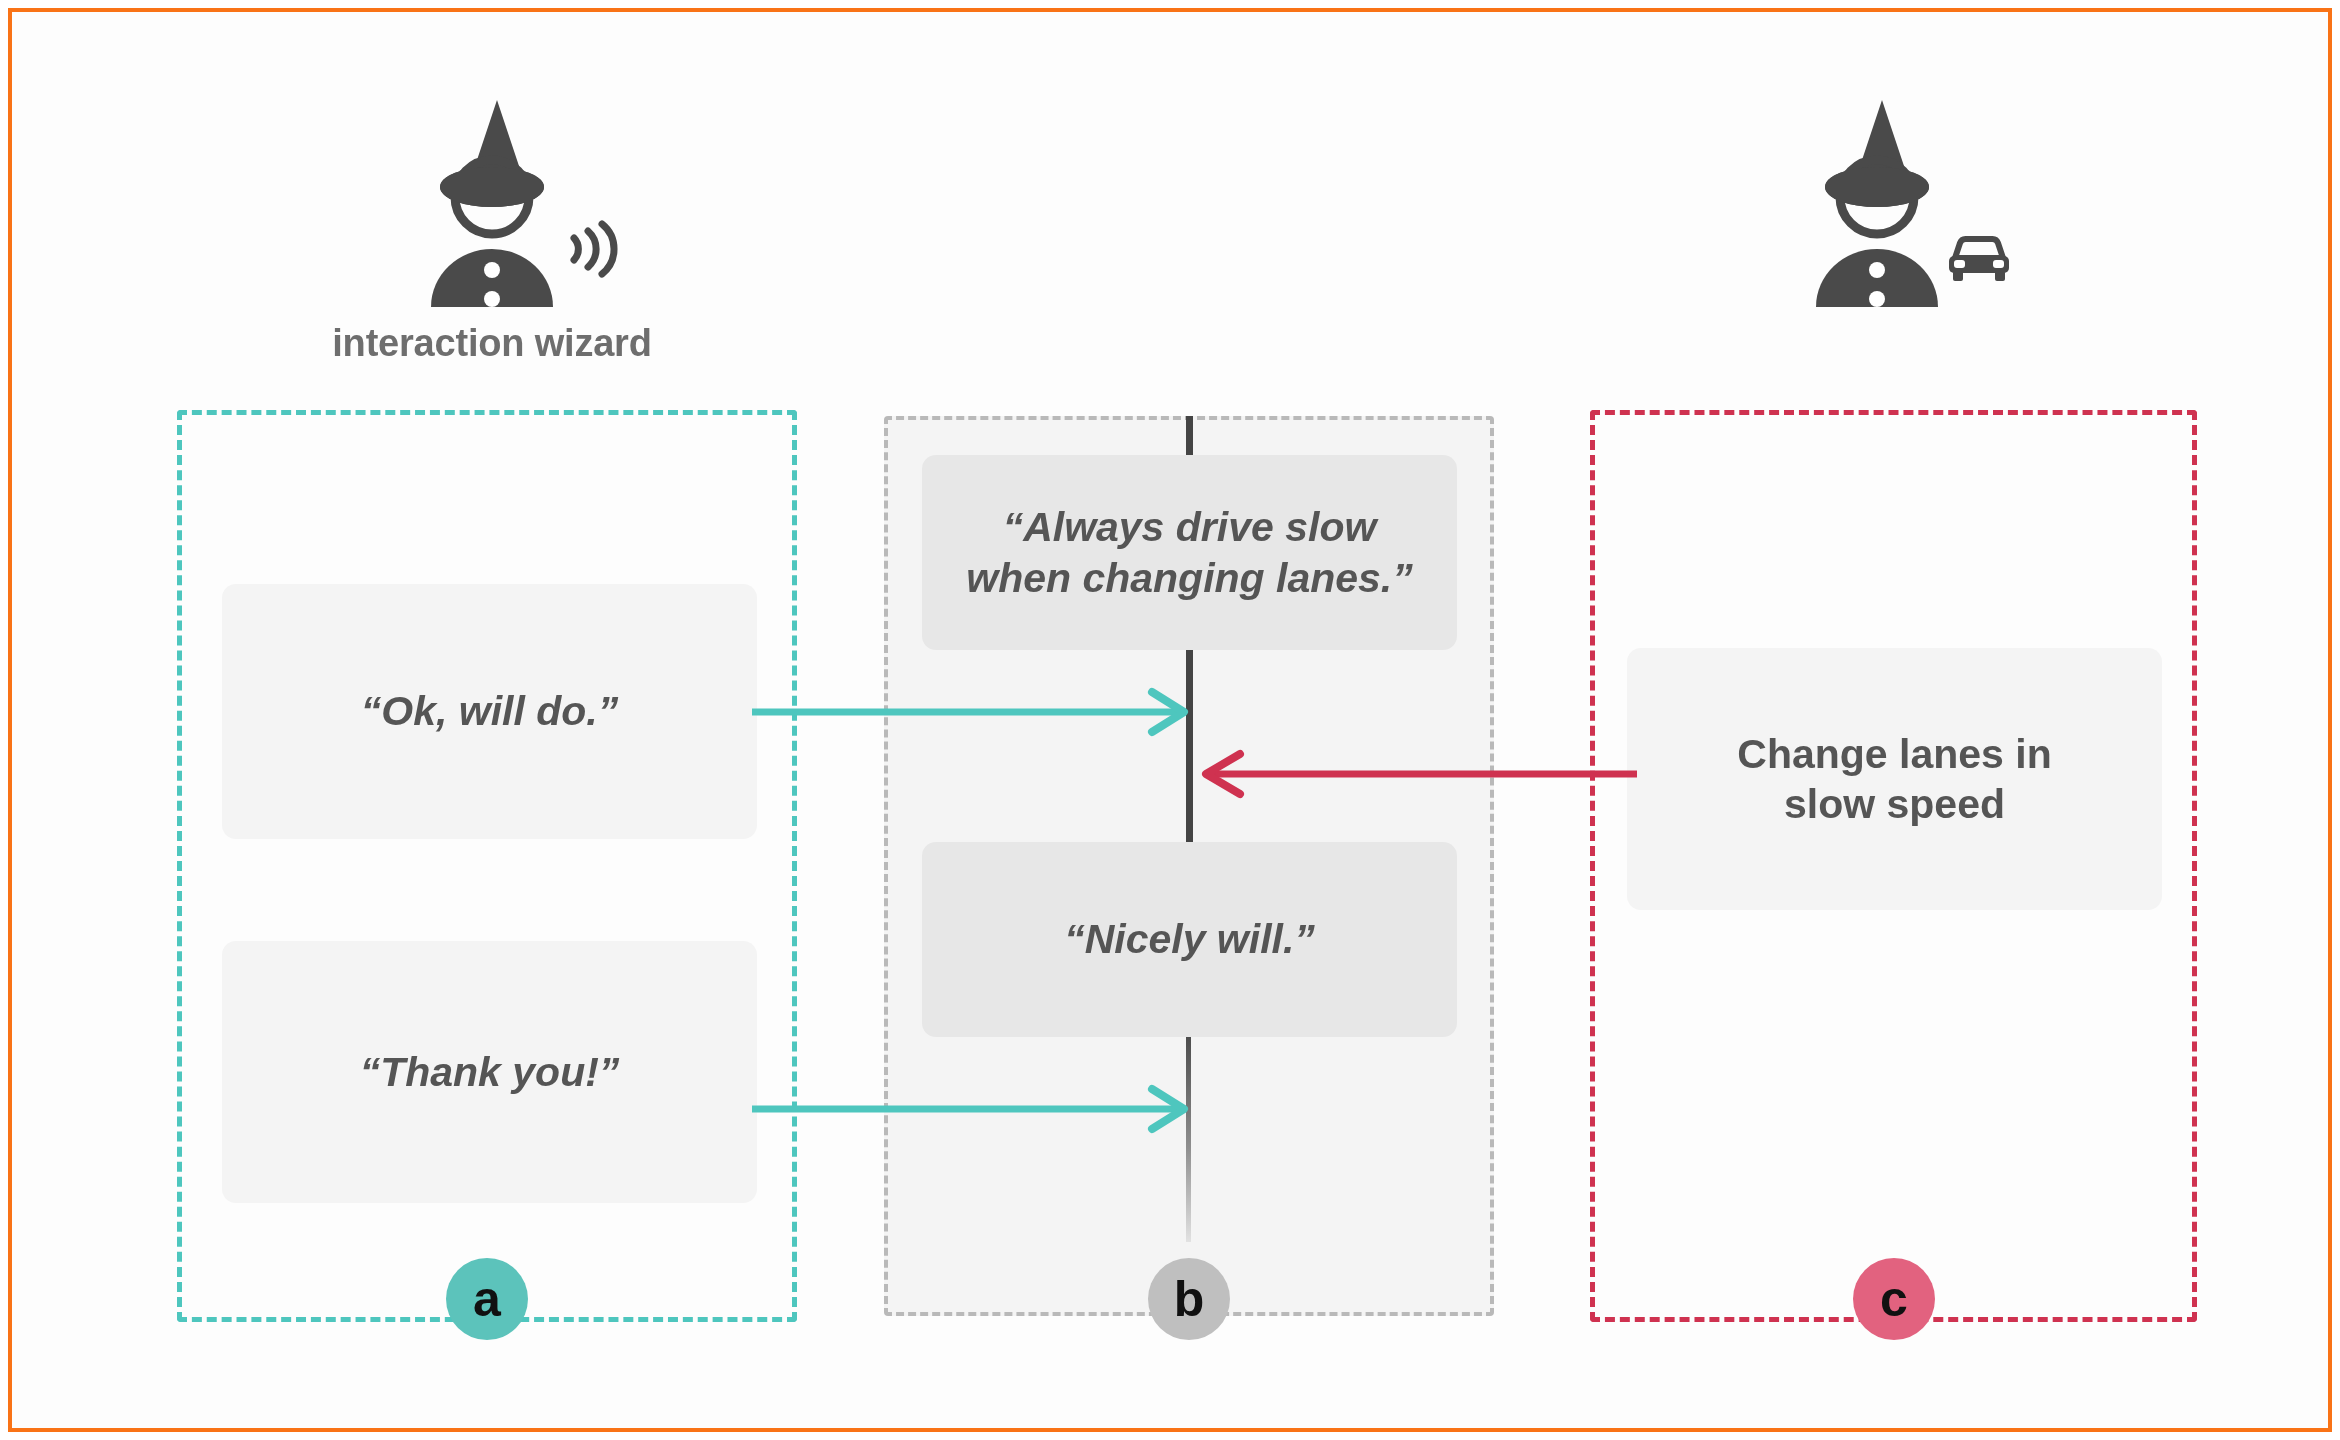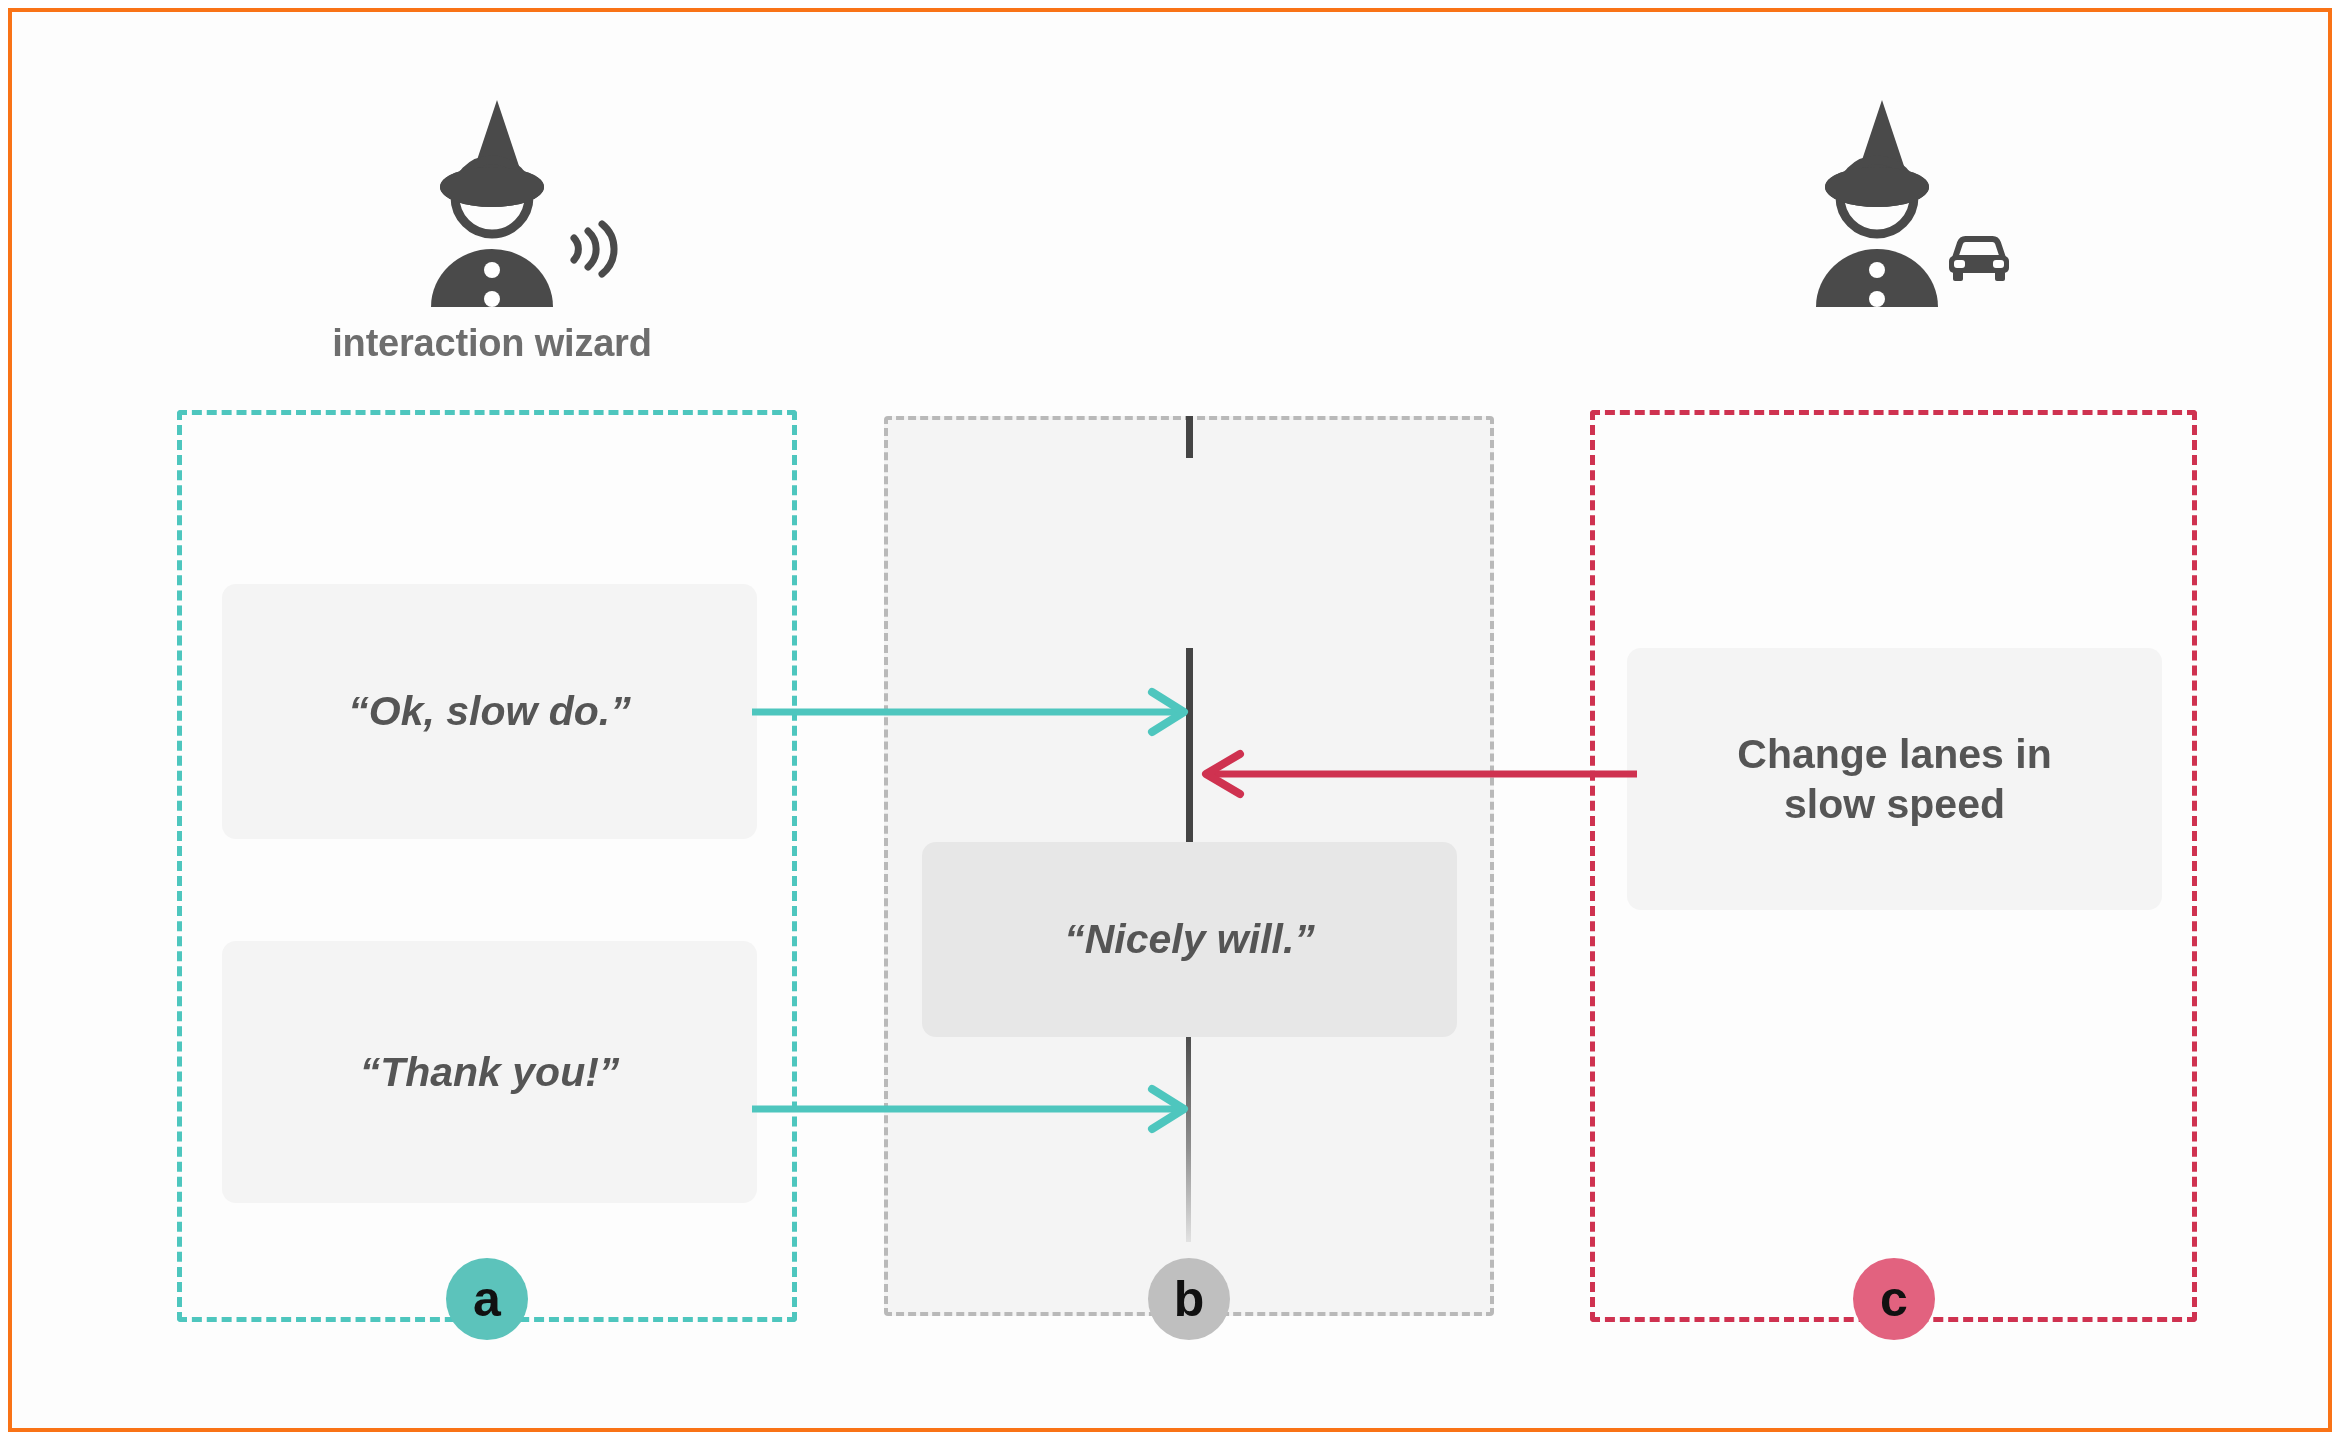--- a/index.html
+++ b/index.html
@@ -139,23 +139,29 @@
   <div class="group gray" style="left:872px; top:404px; width:610px; height:900px;"></div>
 
   <div class="group teal" style="left:165px; top:398px; width:620px; height:912px;"></div>
 
   <div class="group red" style="left:1578px; top:398px; width:607px; height:912px;"></div>
 
   <div class="lifeline" style="left:1174px; top:404px; height:42px;"></div>
   <div class="lifeline" style="left:1174px; top:636px; height:196px;"></div>
   <div class="lifeline fade" style="left:1174px; top:1020px; height:210px; width:5px;"></div>
 
+  <div class="msgbox mid quote" style="left:910px; top:443px; width:535px; height:195px;">
+    <div class="txt">
+        <div>“Always drive slow</div>
+        <div>when changing lanes.”</div>
+      </div>
+  </div>
 
   <div class="msgbox light quote" style="left:210px; top:572px; width:535px; height:255px;">
-    <div class="txt">“Ok, slow do.”</div>
+    <div class="txt">“Ok, will do.”</div>
   </div>
 
   <div class="msgbox mid quote" style="left:910px; top:830px; width:535px; height:195px;">
     <div class="txt">“Nicely will.”</div>
   </div>
 
   <div class="msgbox light quote" style="left:210px; top:929px; width:535px; height:262px;">
     <div class="txt">“Thank you!”</div>
   </div>
 

